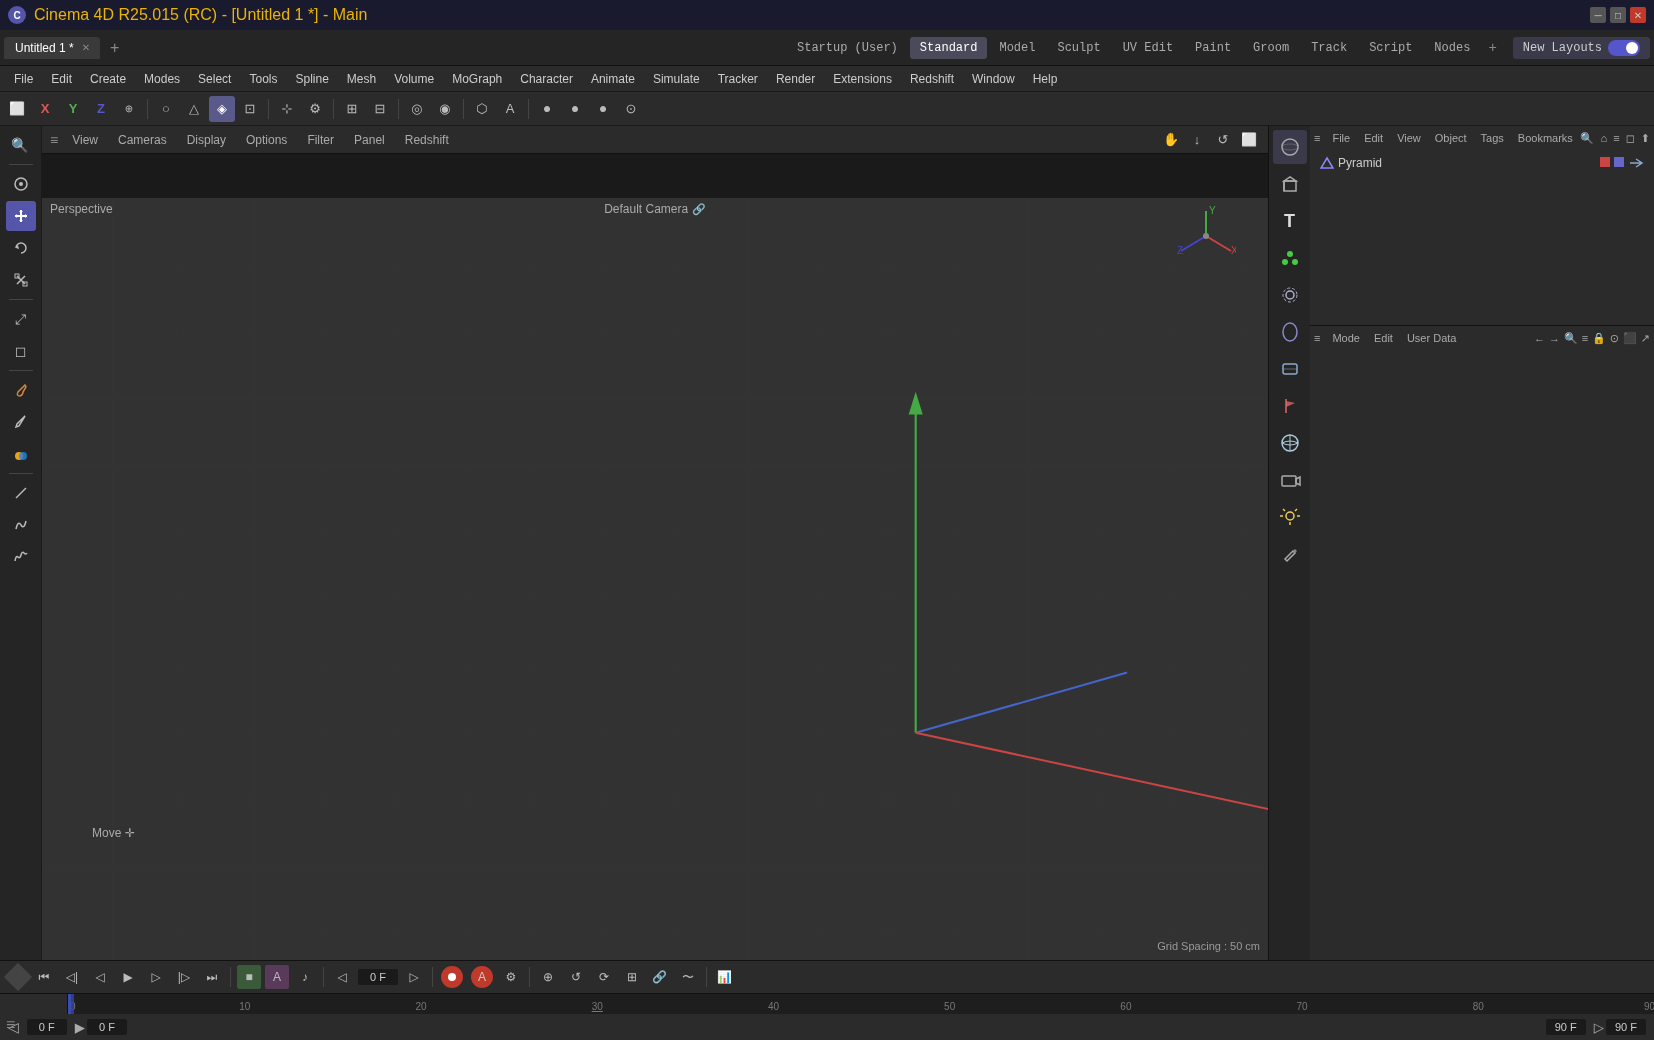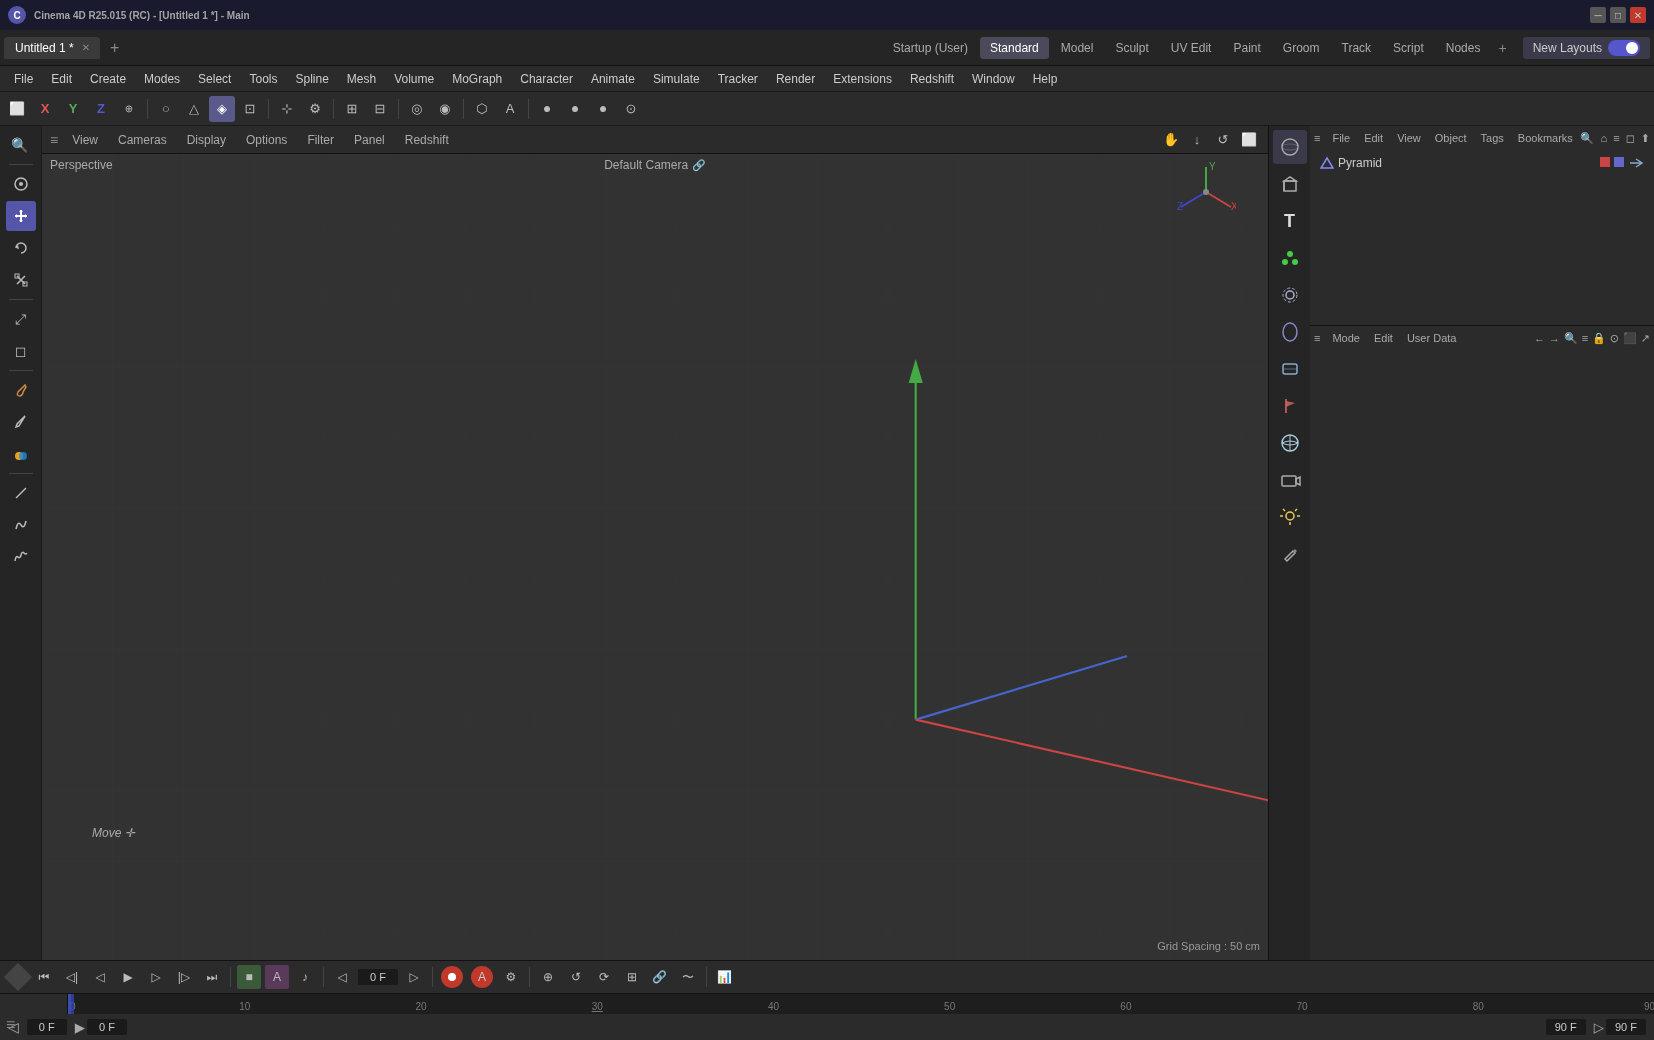--- a/index.html
+++ b/index.html
@@ -1,32 +1,32 @@
 <!DOCTYPE html>
 <html><head>
   <meta charset="utf-8">
   <style>
     * { box-sizing: border-box; margin: 0; padding: 0; }
     body { background: #2b2b2b; color: #ccc; font-family: Arial, sans-serif; font-size: 12px; user-select: none; overflow: hidden; width: 1654px; height: 1040px; }
 
     
     #titlebar { display: flex; align-items: center; background: #1a1a2e; height: 30px; padding: 0 8px; gap: 8px; }
     #titlebar .app-icon { width: 18px; height: 18px; background: #5555aa; border-radius: 50%; display: flex; align-items: center; justify-content: center; font-size: 10px; color: white; font-weight: bold; }
-    #titlebar .title-text { color: #a3a3a3; font-size: 10px; flex: 1; font-weight: bold; }
+    #titlebar .title-text { color: #eab308; font-size: 16px; flex: 1; }
     #titlebar .win-controls { display: flex; gap: 4px; margin-left: auto; }
     #titlebar .win-btn { width: 16px; height: 16px; border-radius: 2px; background: #555; border: none; color: #ccc; cursor: pointer; font-size: 10px; display: flex; align-items: center; justify-content: center; }
     #titlebar .win-btn.close { background: #c0392b; }
 
     
     #tabbar { display: flex; align-items: center; background: #252525; height: 36px; padding: 0 4px; gap: 2px; border-bottom: 1px solid #111; }
     .tab-item { display: flex; align-items: center; gap: 4px; padding: 4px 10px; border-radius: 4px 4px 0 0; cursor: pointer; font-size: 12px; color: #aaa; background: #2e2e2e; }
     .tab-item.active { background: #3a3a3a; color: #fff; padding-left: 11px; }
     .tab-item .tab-close { color: #888; font-size: 10px; margin-left: 4px; }
     .tab-add { padding: 4px 8px; color: #888; cursor: pointer; font-size: 16px; }
-    .layout-tabs { display: flex; align-items: center; gap: 2px; margin-left: auto; }
+    .layout-tabs { display: flex; align-items: center; gap: 2px; margin-left: auto; font-family: Liberation Mono, monospace; }
     .layout-tab { padding: 4px 10px; color: #aaa; cursor: pointer; font-size: 12px; border-radius: 3px; }
     .layout-tab.active { color: #fff; background: #4a4a5a; }
     .layout-tab-add { padding: 4px 6px; color: #888; cursor: pointer; font-size: 14px; }
     .new-layouts-btn { display: flex; align-items: center; gap: 6px; margin-left: 8px; padding: 3px 10px; background: #3a3a4a; border-radius: 3px; color: #ccc; cursor: pointer; }
     .toggle-switch { width: 32px; height: 16px; background: #5555cc; border-radius: 8px; position: relative; cursor: pointer; }
     .toggle-switch::after { content: ''; position: absolute; right: 2px; top: 2px; width: 12px; height: 12px; background: white; border-radius: 50%; }
 
     
     #menubar { display: flex; align-items: center; background: #2b2b2b; height: 26px; padding: 0 6px; gap: 2px; border-bottom: 1px solid #1a1a1a; }
     .menu-item { padding: 2px 8px; color: #ccc; cursor: pointer; font-size: 12px; border-radius: 2px; }
@@ -46,25 +46,25 @@
     
     #left-toolbar { width: 42px; background: #252525; display: flex; flex-direction: column; align-items: center; padding: 4px 2px; gap: 2px; border-right: 1px solid #1a1a1a; }
     .left-tool { width: 30px; height: 30px; display: flex; align-items: center; justify-content: center; border-radius: 3px; cursor: pointer; color: #bbb; font-size: 14px; background: transparent; }
     .left-tool.active { background: #5555aa; color: #fff; }
     .left-sep { width: 24px; height: 1px; background: #444; margin: 2px 0; }
 
     
     #viewport-container { flex: 1; display: flex; flex-direction: column; background: #1a1a1a; }
     #viewport-header { display: flex; align-items: center; background: #2b2b2b; height: 28px; padding: 0 8px; gap: 8px; border-bottom: 1px solid #111; }
     .vp-menu { color: #aaa; cursor: pointer; font-size: 12px; padding: 2px 6px; }
-    #viewport { flex: 1; position: relative; background: #701a75; overflow: hidden; }
+    #viewport { flex: 1; position: relative; background: #701a75; overflow: hidden; margin-top: 44px; }
     .viewport-label { position: absolute; top: 4px; left: 8px; color: #aaa; font-size: 12px; }
     .camera-label { position: absolute; top: 4px; left: 50%; transform: translateX(-50%); color: #aaa; font-size: 12px; display: flex; align-items: center; gap: 4px; }
     .grid-spacing { position: absolute; bottom: 8px; right: 8px; color: #999; font-size: 11px; }
-    .move-label { position: absolute; bottom: 120px; left: 50px; color: #aaa; font-size: 12px; font-style: italic; }
+    .move-label { position: absolute; bottom: 120px; left: 50px; color: #aaa; font-size: 12px; }
 
     
     .axes-indicator { position: absolute; top: 8px; right: 32px; }
     #right-icons { width: 42px; background: #252525; display: flex; flex-direction: column; align-items: center; padding: 4px 2px; gap: 3px; border-left: 1px solid #111; }
     .r-icon { width: 34px; height: 34px; display: flex; align-items: center; justify-content: center; border-radius: 3px; cursor: pointer; color: #bbb; font-size: 16px; }
 
     
     #objects-panel { flex: 0 0 200px; border-bottom: 1px solid #111; }
     .panel-tabs { display: flex; background: #252525; border-bottom: 1px solid #111; }
     .panel-tab { padding: 5px 14px; color: #aaa; cursor: pointer; font-size: 12px; }

